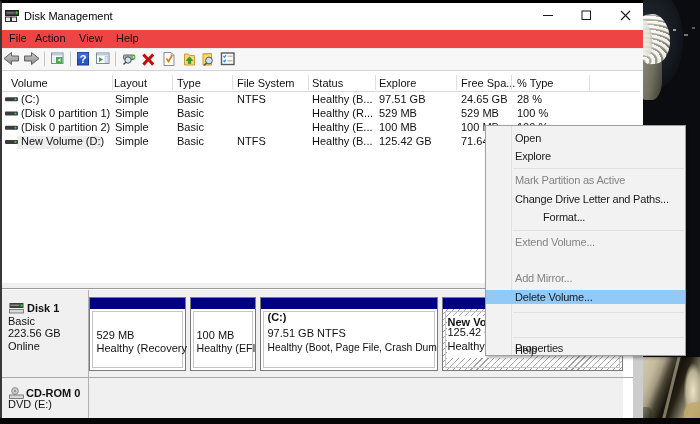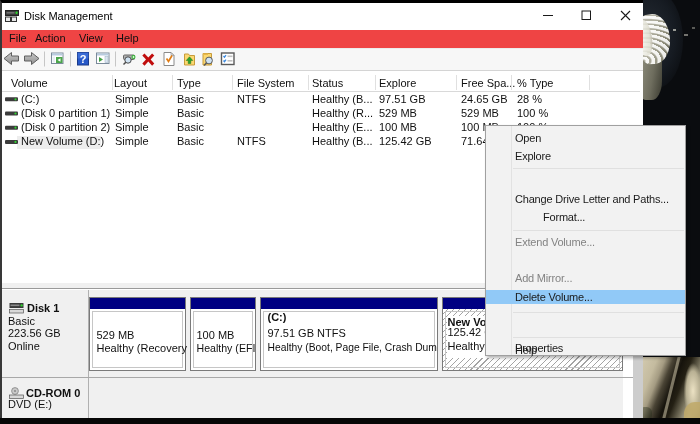--- a/index.html
+++ b/index.html
@@ -263,20 +263,21 @@
     </div>
   </div>
 
   <div class="abs" style="left:0;top:418px;width:700px;height:6px;background:#060606;"></div>
 
   <div class="abs" style="left:485px;top:125px;width:201px;height:231px;background:#f2f2f2;border:1px solid #a0a0a0;font-size:11px;letter-spacing:-0.2px;color:#1a1a1a;box-shadow:2px 2px 3px rgba(0,0,0,0.3);white-space:nowrap;">
     <div class="abs" style="left:25px;top:0;width:1px;height:229px;background:#e2e2e2;"></div>
     <div class="abs" style="left:29px;top:2.5px;height:18px;line-height:18px;">Open</div>
     <div class="abs" style="left:29px;top:20.5px;height:18px;line-height:18px;">Explore</div>
     <div class="abs" style="left:27px;top:41.5px;width:171px;height:1px;background:#e0e0e0;"></div>
+    <div class="abs" style="left:29px;top:45px;height:18px;line-height:18px;color:#838383;">Mark Partition as Active</div>
     <div class="abs" style="left:29px;top:63.5px;height:18px;line-height:18px;">Change Drive Letter and Paths...</div>
     <div class="abs" style="left:29px;top:81.5px;height:18px;line-height:18px;margin-left:28px;">Format...</div>
     <div class="abs" style="left:27px;top:104px;width:171px;height:1px;background:#e0e0e0;"></div>
     <div class="abs" style="left:29px;top:107px;height:18px;line-height:18px;color:#838383;">Extend Volume...</div>
     <div class="abs" style="left:29px;top:143px;height:18px;line-height:18px;color:#838383;">Add Mirror...</div>
     <div class="abs" style="left:0px;top:164px;width:199px;height:13.5px;background:#91c9f7;"></div>
     <div class="abs" style="left:29px;top:161.5px;height:18px;line-height:18px;">Delete Volume...</div>
     <div class="abs" style="left:27px;top:186px;width:171px;height:1px;background:#e0e0e0;"></div>
     <div class="abs" style="left:29px;top:190.5px;height:18px;line-height:18px;margin-top:22px;">Properties</div>
     <div class="abs" style="left:27px;top:211px;width:171px;height:1px;background:#e0e0e0;"></div>

